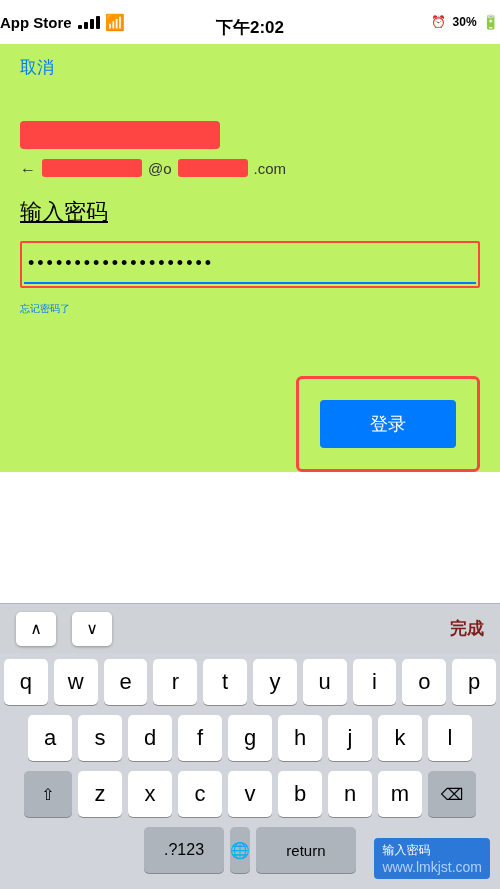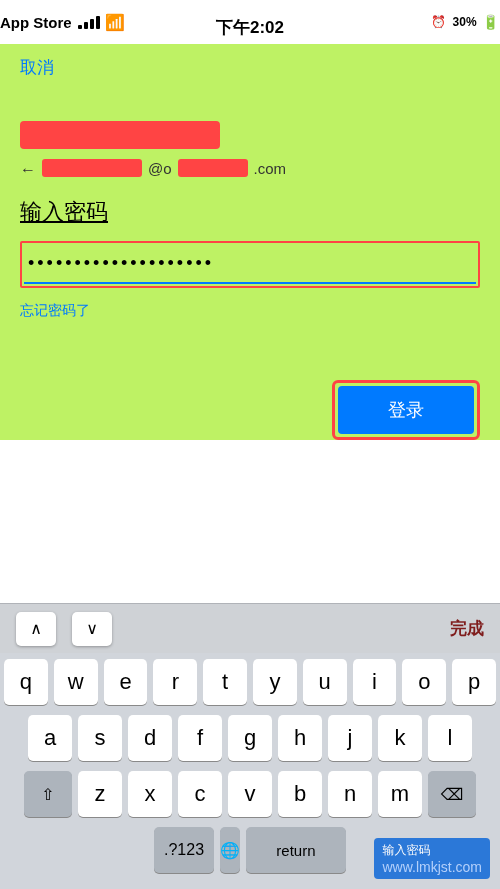--- a/index.html
+++ b/index.html
@@ -124,36 +124,36 @@
       border-bottom: 2px solid #007AFF;
       padding: 8px 4px;
       font-size: 18px;
       color: #000;
       outline: none;
       background: transparent;
       letter-spacing: 3px;
     }
     .forgot-password {
       color: #007AFF;
-      font-size: 14px;
+      font-size: 10px;
       margin-top: 10px;
       cursor: pointer;
       display: inline-block;
     }
 
     
     .login-btn-wrapper {
       display: flex;
       justify-content: flex-end;
       margin-top: 60px;
     }
     .login-btn-border {
       border: 3px solid #f44;
       border-radius: 6px;
-      padding: 3px;
+      padding: 21px;
     }
     .login-btn {
       background: #007AFF;
       color: #fff;
       font-size: 18px;
       border: none;
       border-radius: 4px;
       padding: 12px 50px;
       cursor: pointer;
       font-weight: 500;
@@ -238,21 +238,21 @@
     }
     .key-shift {
       width: 48px;
       max-width: 48px;
     }
     .key-backspace {
       width: 48px;
       max-width: 48px;
     }
     .key-numbers {
-      width: 60px;
+      width: 80px;
       max-width: 80px;
       font-size: 16px;
     }
     .key-space {
       flex: 3;
       max-width: 200px;
       font-size: 17px;
     }
     .key-return {
       width: 100px;

